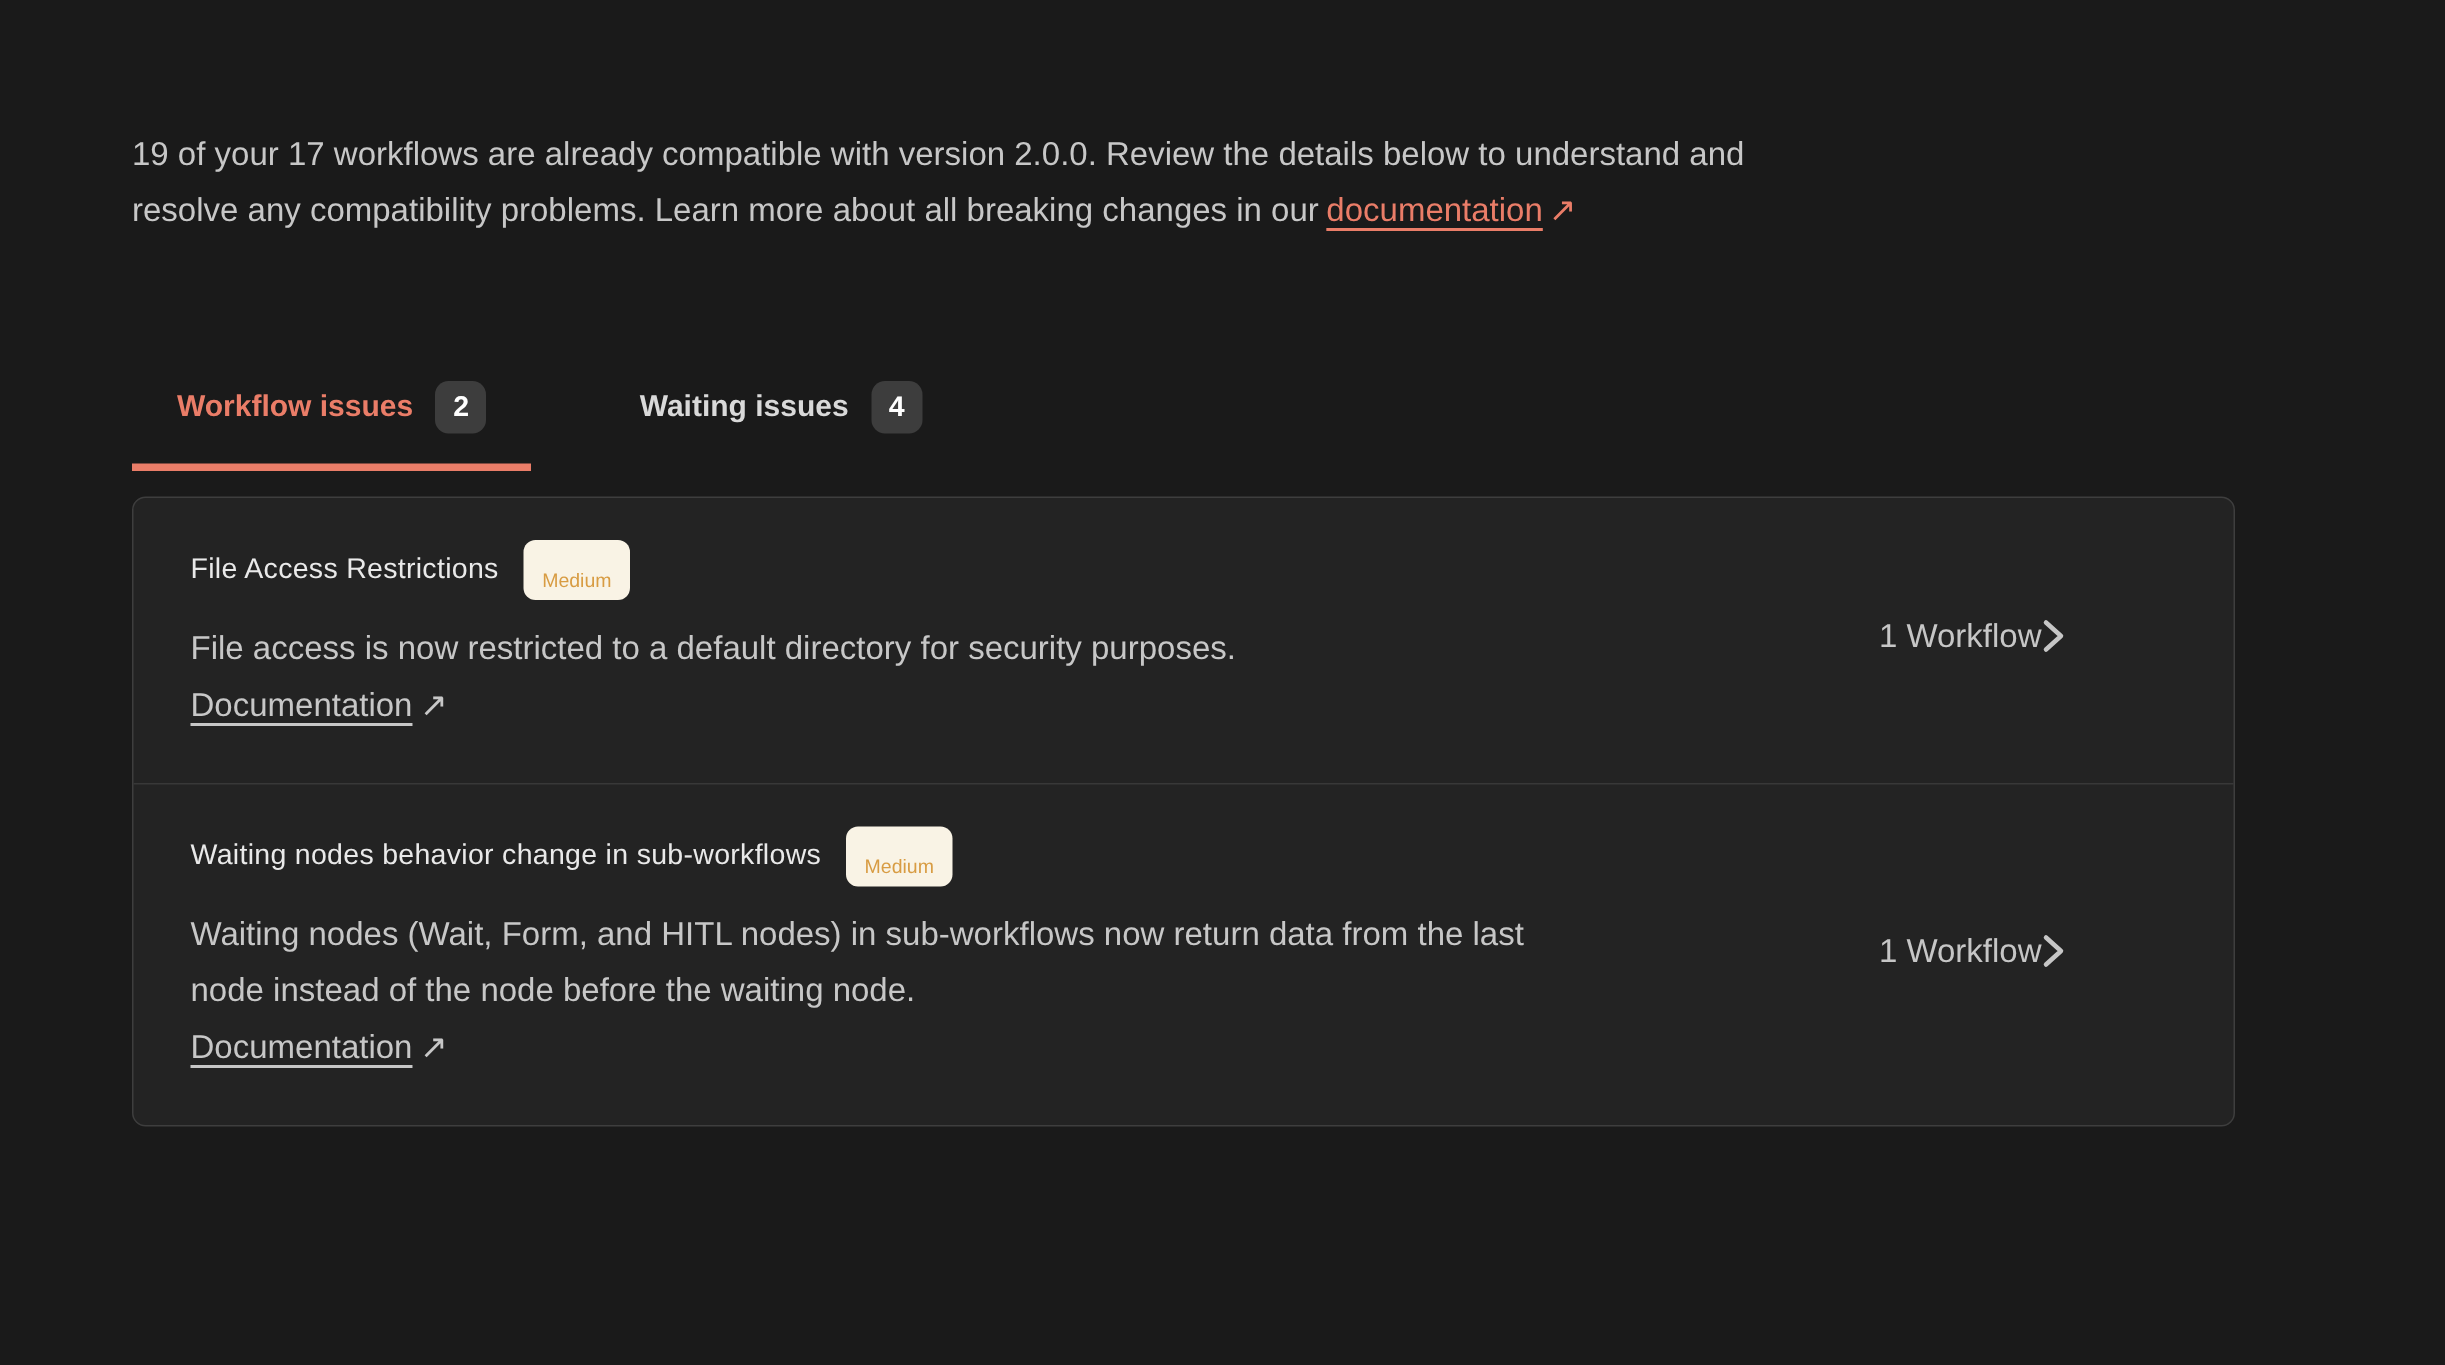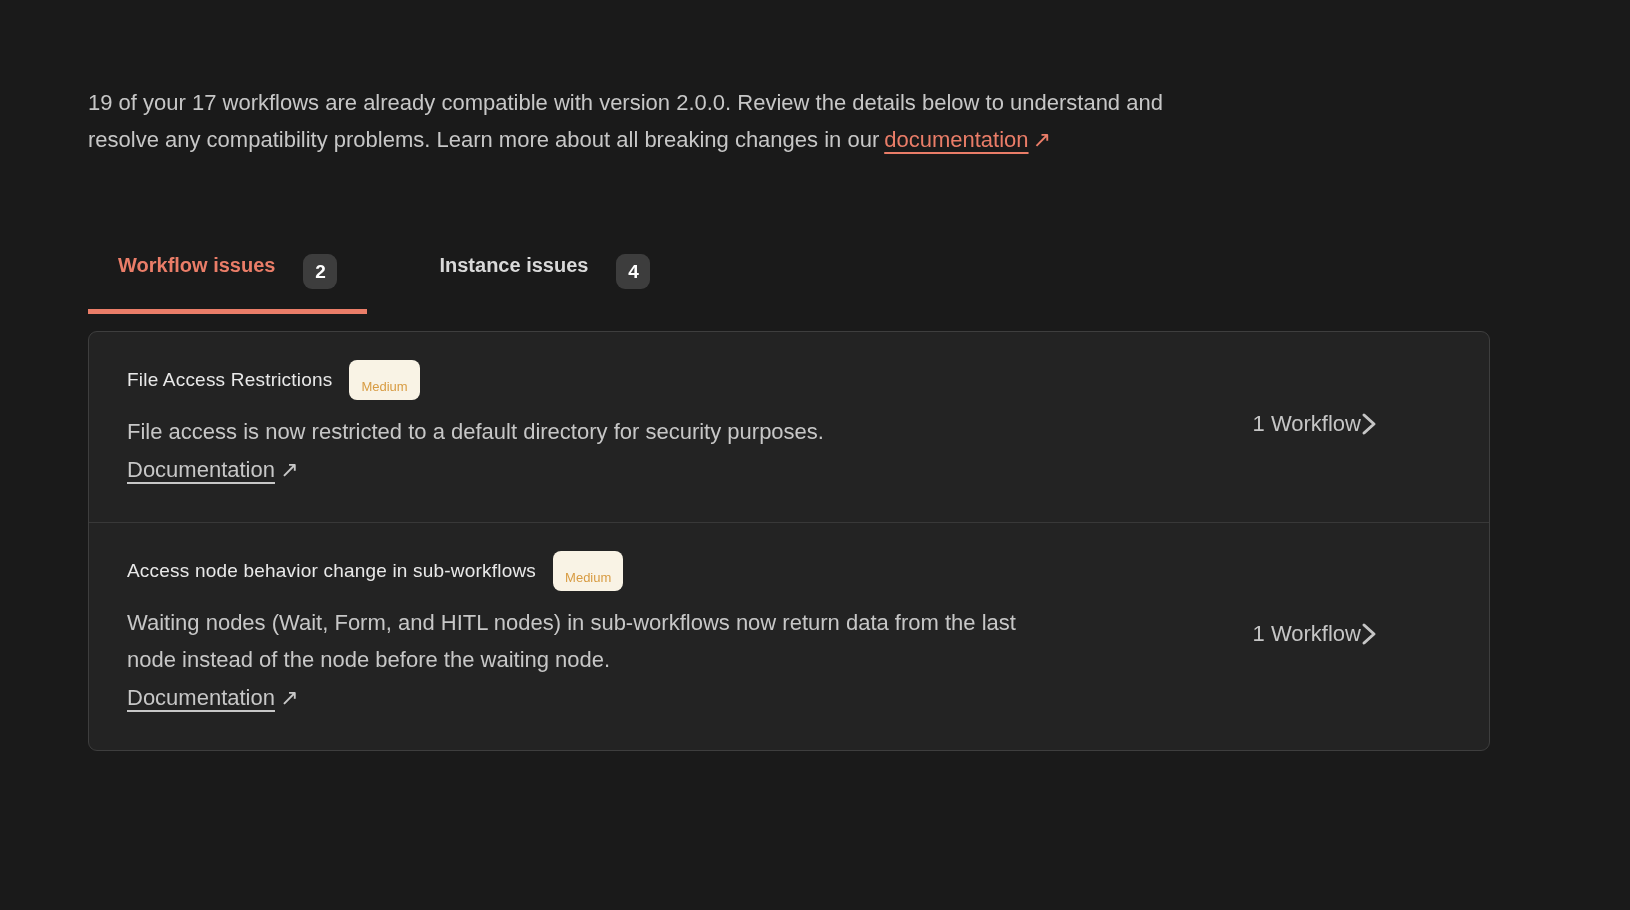--- a/index.html
+++ b/index.html
@@ -43,21 +43,21 @@
     color: var(--accent);
     text-decoration: underline;
     text-underline-offset: 5px;
     cursor: pointer;
     margin-left: 5px;
   }
   .accent-arrow { color: var(--accent); text-decoration: none; margin-left: 4px; }
 
   .tabs { display: flex; gap: 42px; margin-top: 88px; }
   .tab {
-    display: flex; align-items: flex-start; gap: 28px;
+    display: flex; align-items: center; gap: 15px;
     padding: 8px 30px 20px 30px;
     border-bottom: 5px solid transparent;
     cursor: pointer;
     font-size: 20px; font-weight: 600;
     color: var(--tab-inactive);
   }
   .tab.active { color: var(--accent); border-bottom-color: var(--accent); }
   .count-badge {
     min-width: 34px; height: 35px;
     display: inline-flex; align-items: center; justify-content: center;
@@ -122,21 +122,21 @@
 
 
   <p class="page-desc"><span>19 of your 17 workflows are already compatible with version 2.0.0. Review the details below to understand and resolve any compatibility problems. Learn more about all breaking changes in our</span><a class="accent-link">documentation</a><span class="accent-arrow">↗</span></p>
 
   <div class="tabs">
     <div class="tab active">
       <span>Workflow issues</span>
       <span class="count-badge">2</span>
     </div>
     <div class="tab">
-      <span>Instance issues</span>
+      <span>Waiting issues</span>
       <span class="count-badge">4</span>
     </div>
   </div>
 
   <div class="card">
 
     <div class="issue-row">
       <div class="issue-main">
         <div class="issue-title-line">
           <span class="issue-title">File Access Restrictions</span>
@@ -151,21 +151,21 @@
           <svg width="16" height="24" viewBox="0 0 16 24" fill="none">
             <path d="M3 3 L13 12 L3 21" stroke="#c6c6c6" stroke-width="3" stroke-linecap="round" stroke-linejoin="round"></path>
           </svg>
         </span>
       </div>
     </div>
 
     <div class="issue-row">
       <div class="issue-main">
         <div class="issue-title-line">
-          <span class="issue-title">Access node behavior change in sub-workflows</span>
+          <span class="issue-title">Waiting nodes behavior change in sub-workflows</span>
           <span class="severity-badge">Medium</span>
         </div>
         <div class="issue-desc">Waiting nodes (Wait, Form, and HITL nodes) in sub-workflows now return data from the last node instead of the node before the waiting node.</div>
         <div class="issue-doc"><a class="doc-link">Documentation</a><span class="doc-arrow">↗</span></div>
       </div>
       <div class="issue-meta">
         <span>1 Workflow</span>
         <span class="chevron-icon">
           <svg width="16" height="24" viewBox="0 0 16 24" fill="none">
             <path d="M3 3 L13 12 L3 21" stroke="#c6c6c6" stroke-width="3" stroke-linecap="round" stroke-linejoin="round"></path>

